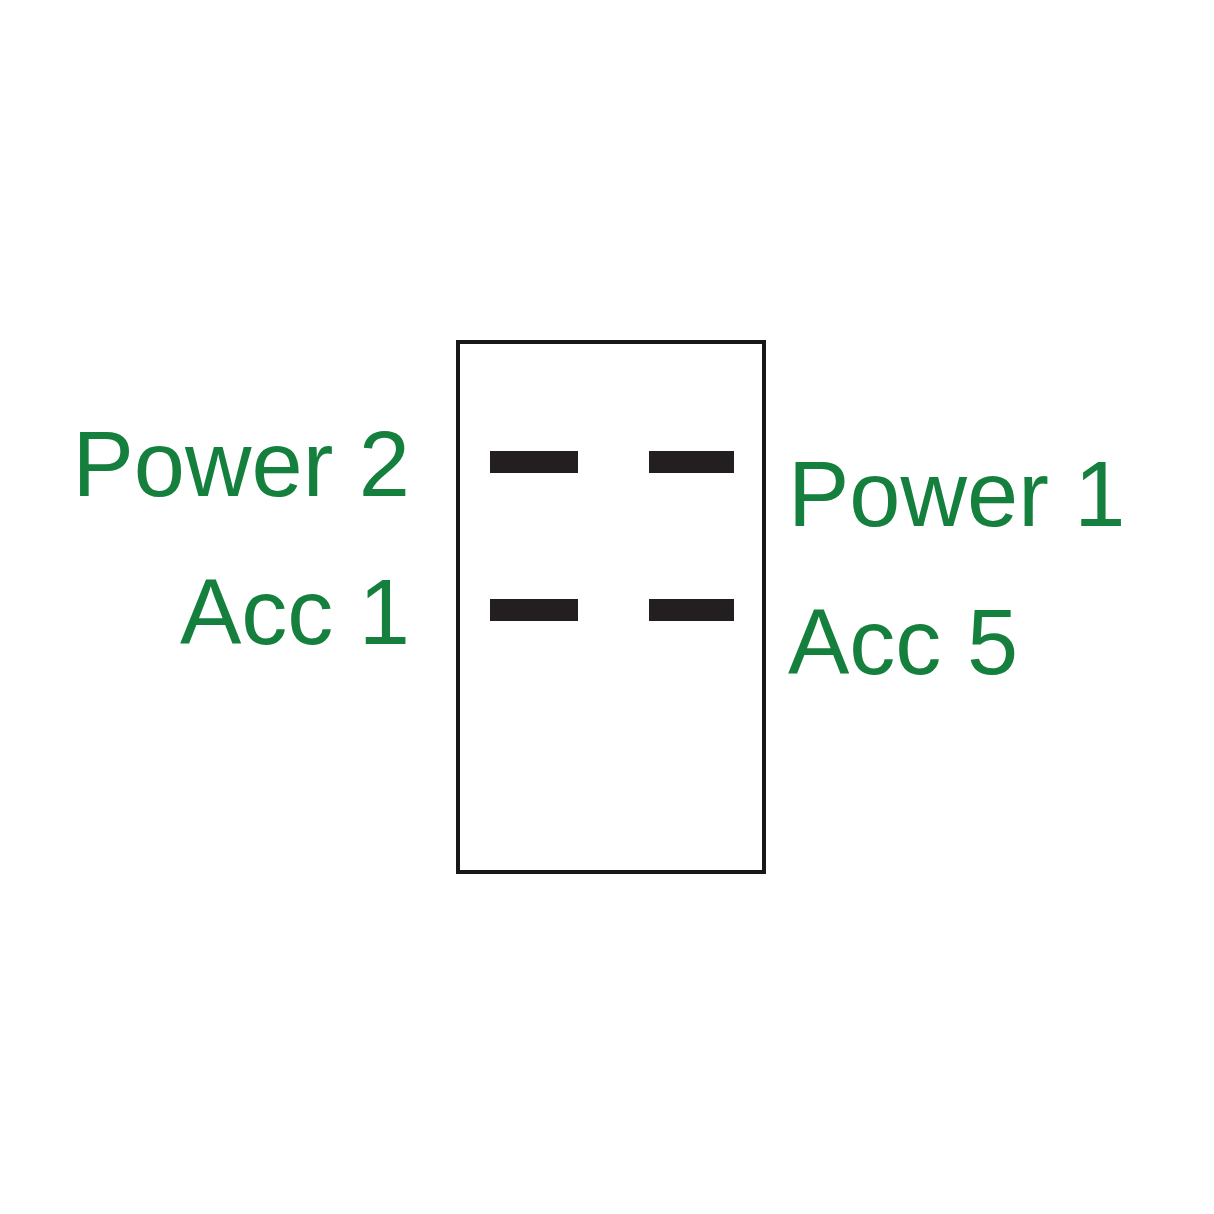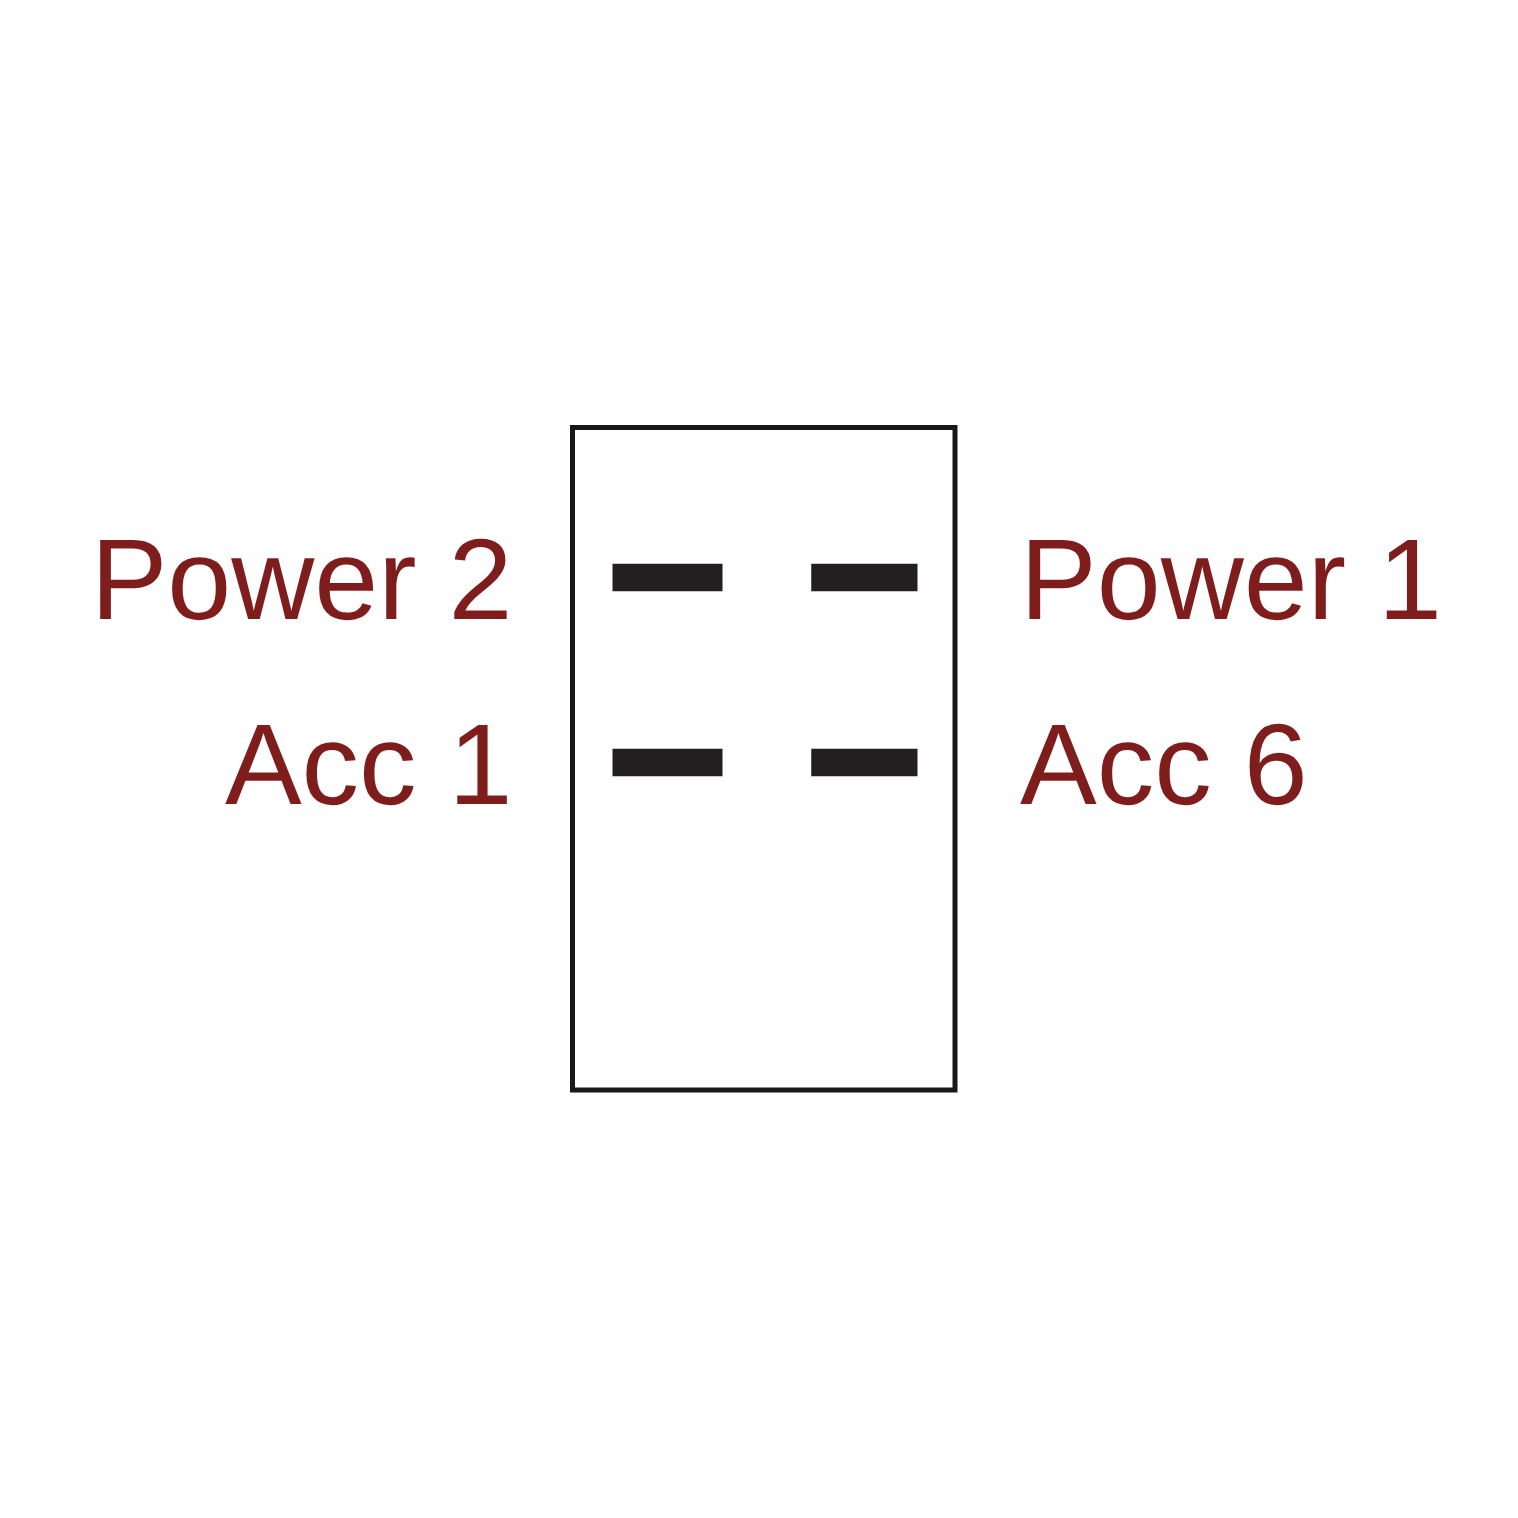--- a/index.html
+++ b/index.html
@@ -40,35 +40,36 @@
     background: #231f20;
   }
   .bar-power-2 { left: 490px; top: 451px; width: 88px; }
   .bar-power-1 { left: 649px; top: 451px; width: 85px; }
   .bar-acc-2   { left: 490px; top: 599px; width: 88px; }
   .bar-acc-1   { left: 649px; top: 599px; width: 85px; }
 
   
   .label {
     position: absolute;
-    color: #7f1d1d;
+    color: #15803d;
     font-family: "Liberation Sans", sans-serif;
     font-size: 92px;
     font-weight: 400;
     line-height: 92px;
     letter-spacing: 0px;
     white-space: nowrap;
   }
   .label-left {
     right: 804px;       
     text-align: right;
   }
   .label-right {
-    left: 816px;
+    left: 788px;
     text-align: left;
+    margin-top: 30px;
   }
   .row-power { top: 418px; }
   .row-acc   { top: 566px; }
 </style>
 </head>
 <body>
 
 <div id="diagram-canvas">
 
   <div class="switch-body"></div>
@@ -80,15 +81,15 @@
   <div class="terminal-bar bar-power-1"></div>
 
   <div class="label label-right row-power">Power 1</div>
 
   <div class="label label-left row-acc">Acc 1</div>
 
   <div class="terminal-bar bar-acc-2"></div>
 
   <div class="terminal-bar bar-acc-1"></div>
 
-  <div class="label label-right row-acc">Acc 6</div>
+  <div class="label label-right row-acc">Acc 5</div>
 
 </div>
 
 </body></html>

